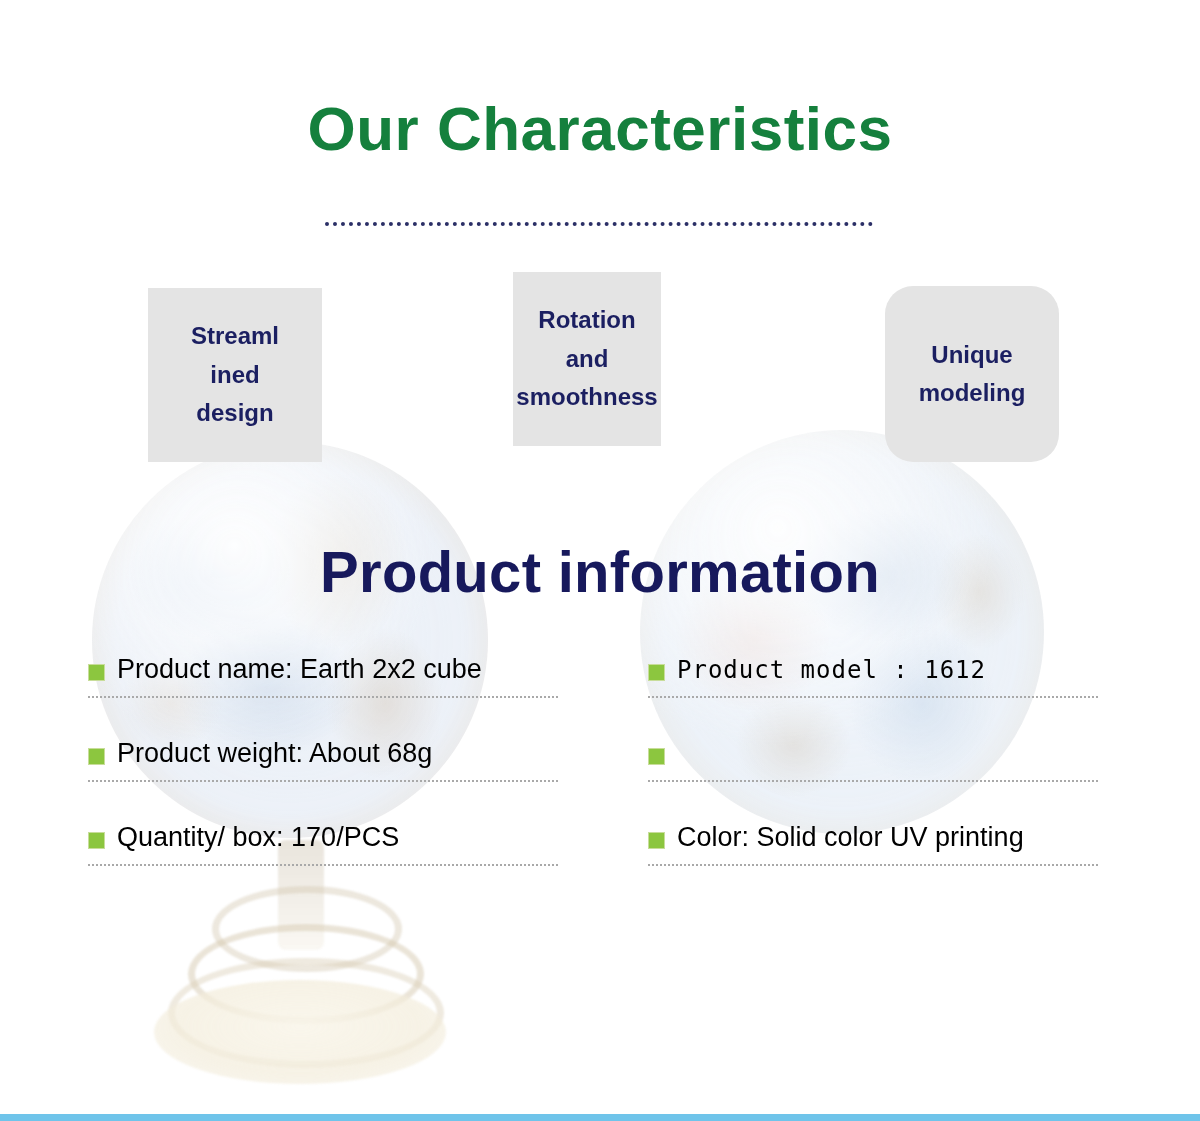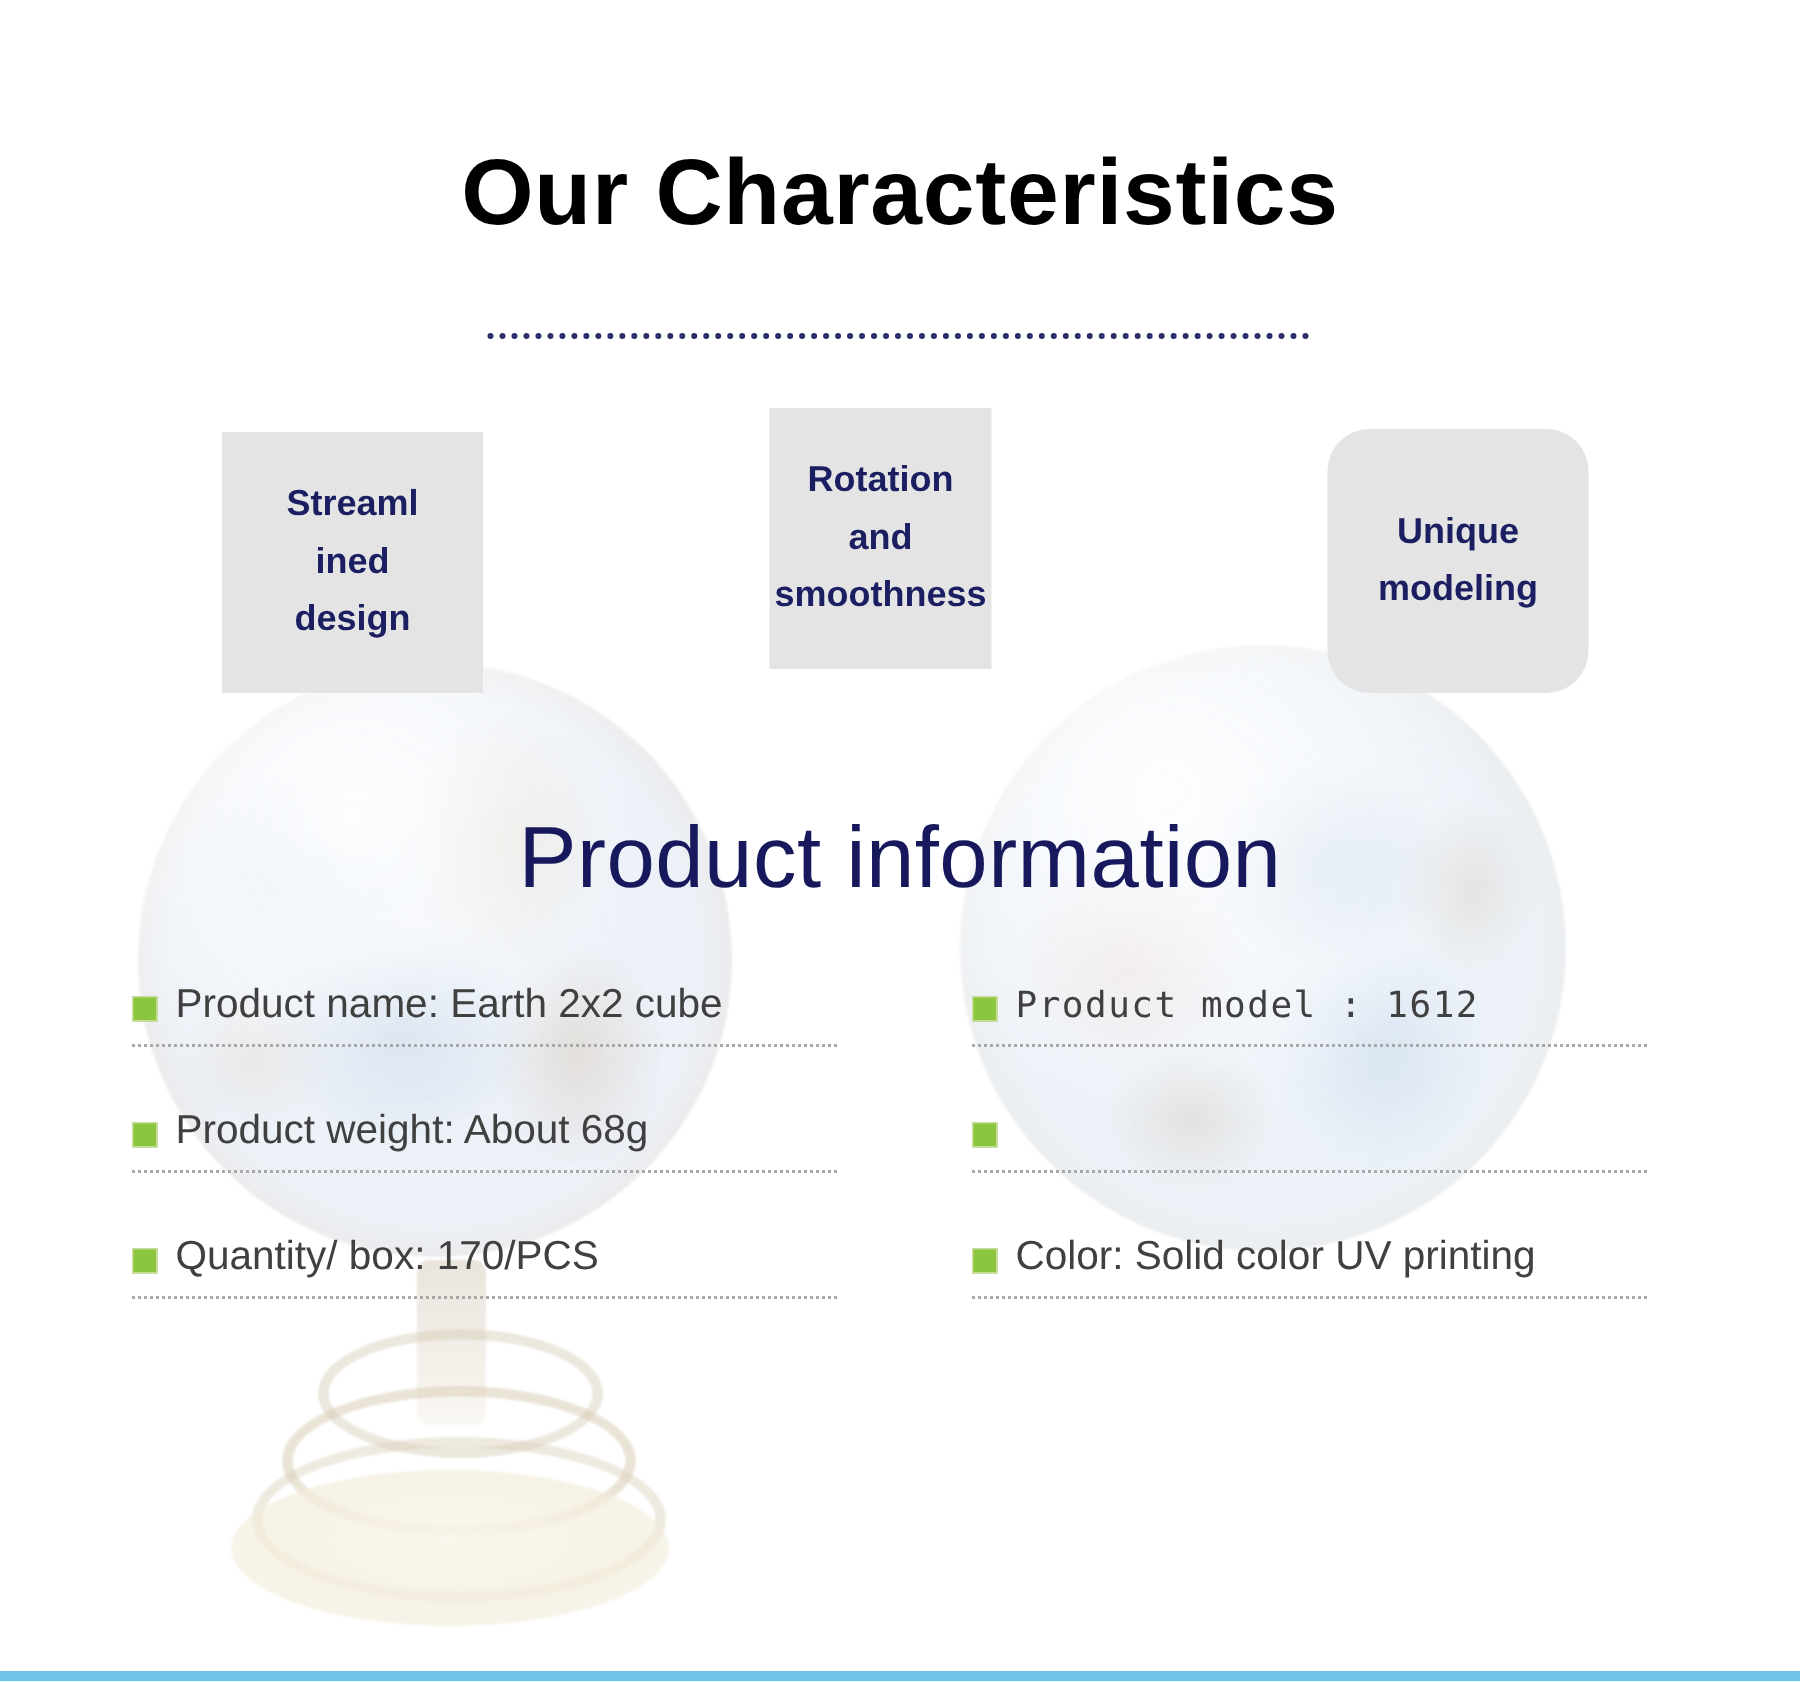--- a/index.html
+++ b/index.html
@@ -105,21 +105,21 @@
 
   
   .section-title {
     position: absolute;
     left: 0;
     right: 0;
     top: 96px;
     text-align: center;
     font-size: 62px;
     font-weight: bold;
-    color: #000000;
+    color: #15803d;
     letter-spacing: 0.5px;
     line-height: 1.05;
   }
 
   .divider {
     position: absolute;
     left: 325px;
     top: 222px;
     width: 548px;
     height: 0;
@@ -148,21 +148,21 @@
   .feature-box .fb-text { white-space: pre-line; }
 
   
   .product-title {
     position: absolute;
     left: 0;
     right: 0;
     top: 538px;
     text-align: center;
     font-size: 58px;
-    font-weight: normal;
+    font-weight: bold;
     color: #17195c;
     letter-spacing: 0.3px;
   }
 
   .info-grid {
     position: absolute;
     left: 88px;
     top: 648px;
     width: 1012px;
   }
@@ -192,21 +192,21 @@
     width: 15px;
     height: 15px;
     background: #8cc63f;
     border: 1px solid #c8dd9a;
     margin-right: 12px;
     margin-top: 4px;
   }
 
   .info-text {
     font-size: 27px;
-    color: #404040;
+    color: #000000;
     white-space: nowrap;
     line-height: 1.1;
   }
   .info-text.mono {
     font-family: "DejaVu Sans Mono", monospace;
     font-size: 24px;
     letter-spacing: 1px;
   }
 
   .underline {

